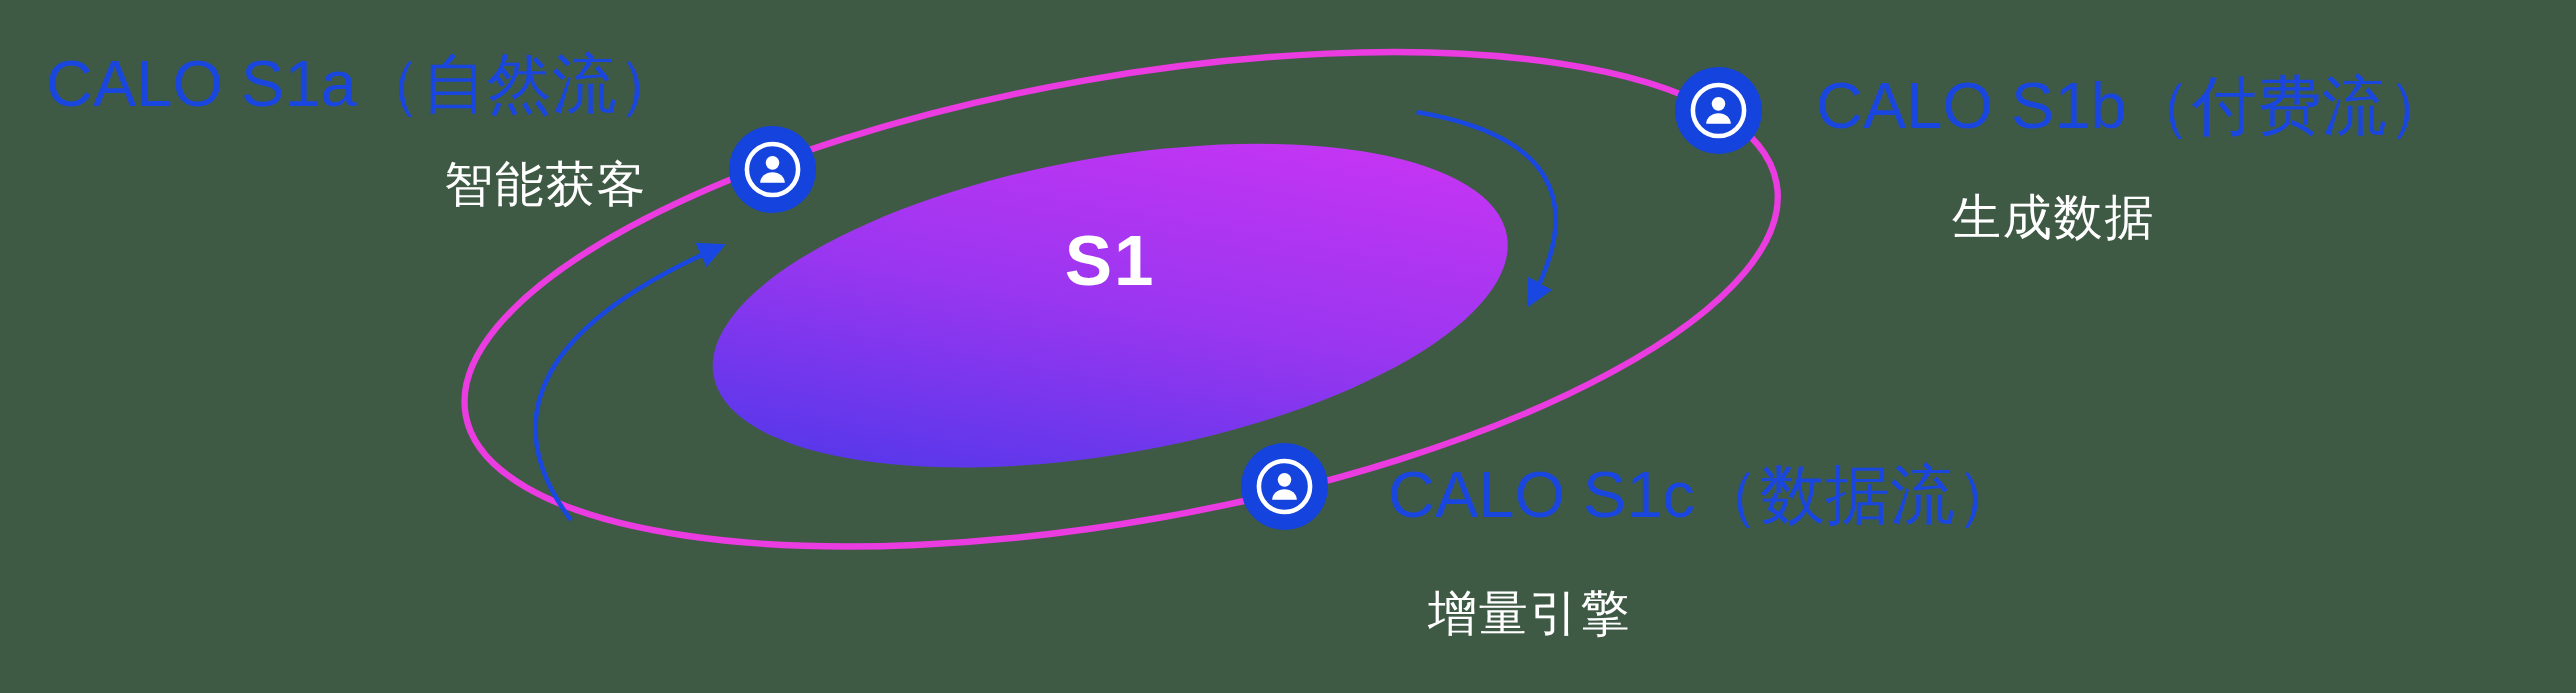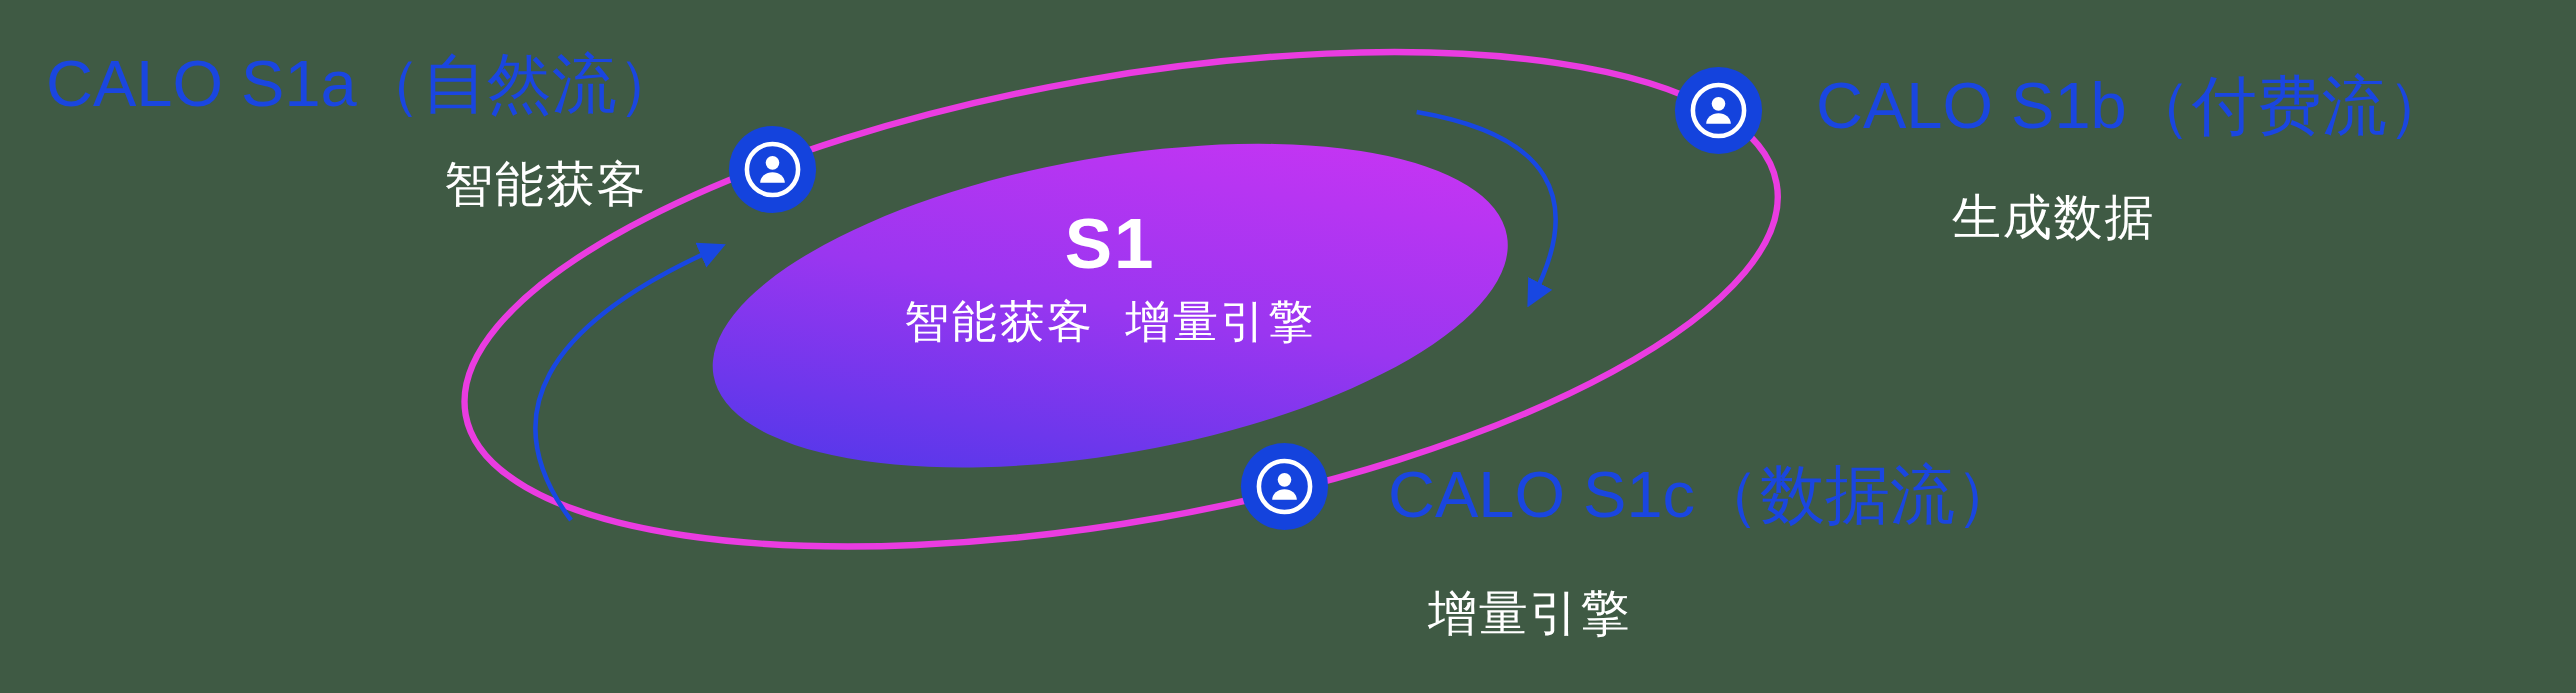--- a/index.html
+++ b/index.html
@@ -36,20 +36,21 @@
     left:837px;top:205px;
     width:546px;
     text-align:center;
     color:var(--text-white);
   }
   .core-title{
     font-size:71px;
     font-weight:600;
     line-height:1.1;
     letter-spacing:1.8px;
+    margin-top:17px;
   }
   .core-subtitle{
     margin-top:9px;
     font-size:45px;
     font-weight:500;
     white-space:pre;
     letter-spacing:2.7px;
   }
   .node-icon{
     position:absolute;
@@ -104,21 +105,20 @@
 
     <ellipse cx="1221" cy="336" rx="443" ry="163" transform="rotate(-10 1221 336)" fill="url(#coreGrad)"></ellipse>
 
     <path d="M 628 572 Q 500 400 790 272" fill="none" stroke="var(--arrow-blue,#1847e2)" stroke-width="5" marker-end="url(#arrowHead)"></path>
 
     <path d="M 1558 123 Q 1775 160 1684 330" fill="none" stroke="var(--arrow-blue,#1847e2)" stroke-width="5" marker-end="url(#arrowHead)"></path>
   </svg>
 
   <div class="core-text">
     <div class="core-title">S1</div>
-    <div class="core-subtitle">智能获客  增量引擎</div>
   </div>
 
   <div class="node-icon icon-s1a">
     <svg viewBox="0 0 48 48">
       <circle cx="24" cy="24" r="23" fill="var(--icon-blue,#1443dd)"></circle>
       <circle cx="24" cy="24" r="13.5" fill="none" stroke="#ffffff" stroke-width="2.4"></circle>
       <circle cx="24" cy="20.5" r="3.6" fill="#ffffff"></circle>
       <path d="M17.5 31 a6.5 5.6 0 0 1 13 0 z" fill="#ffffff"></path>
     </svg>
   </div>

